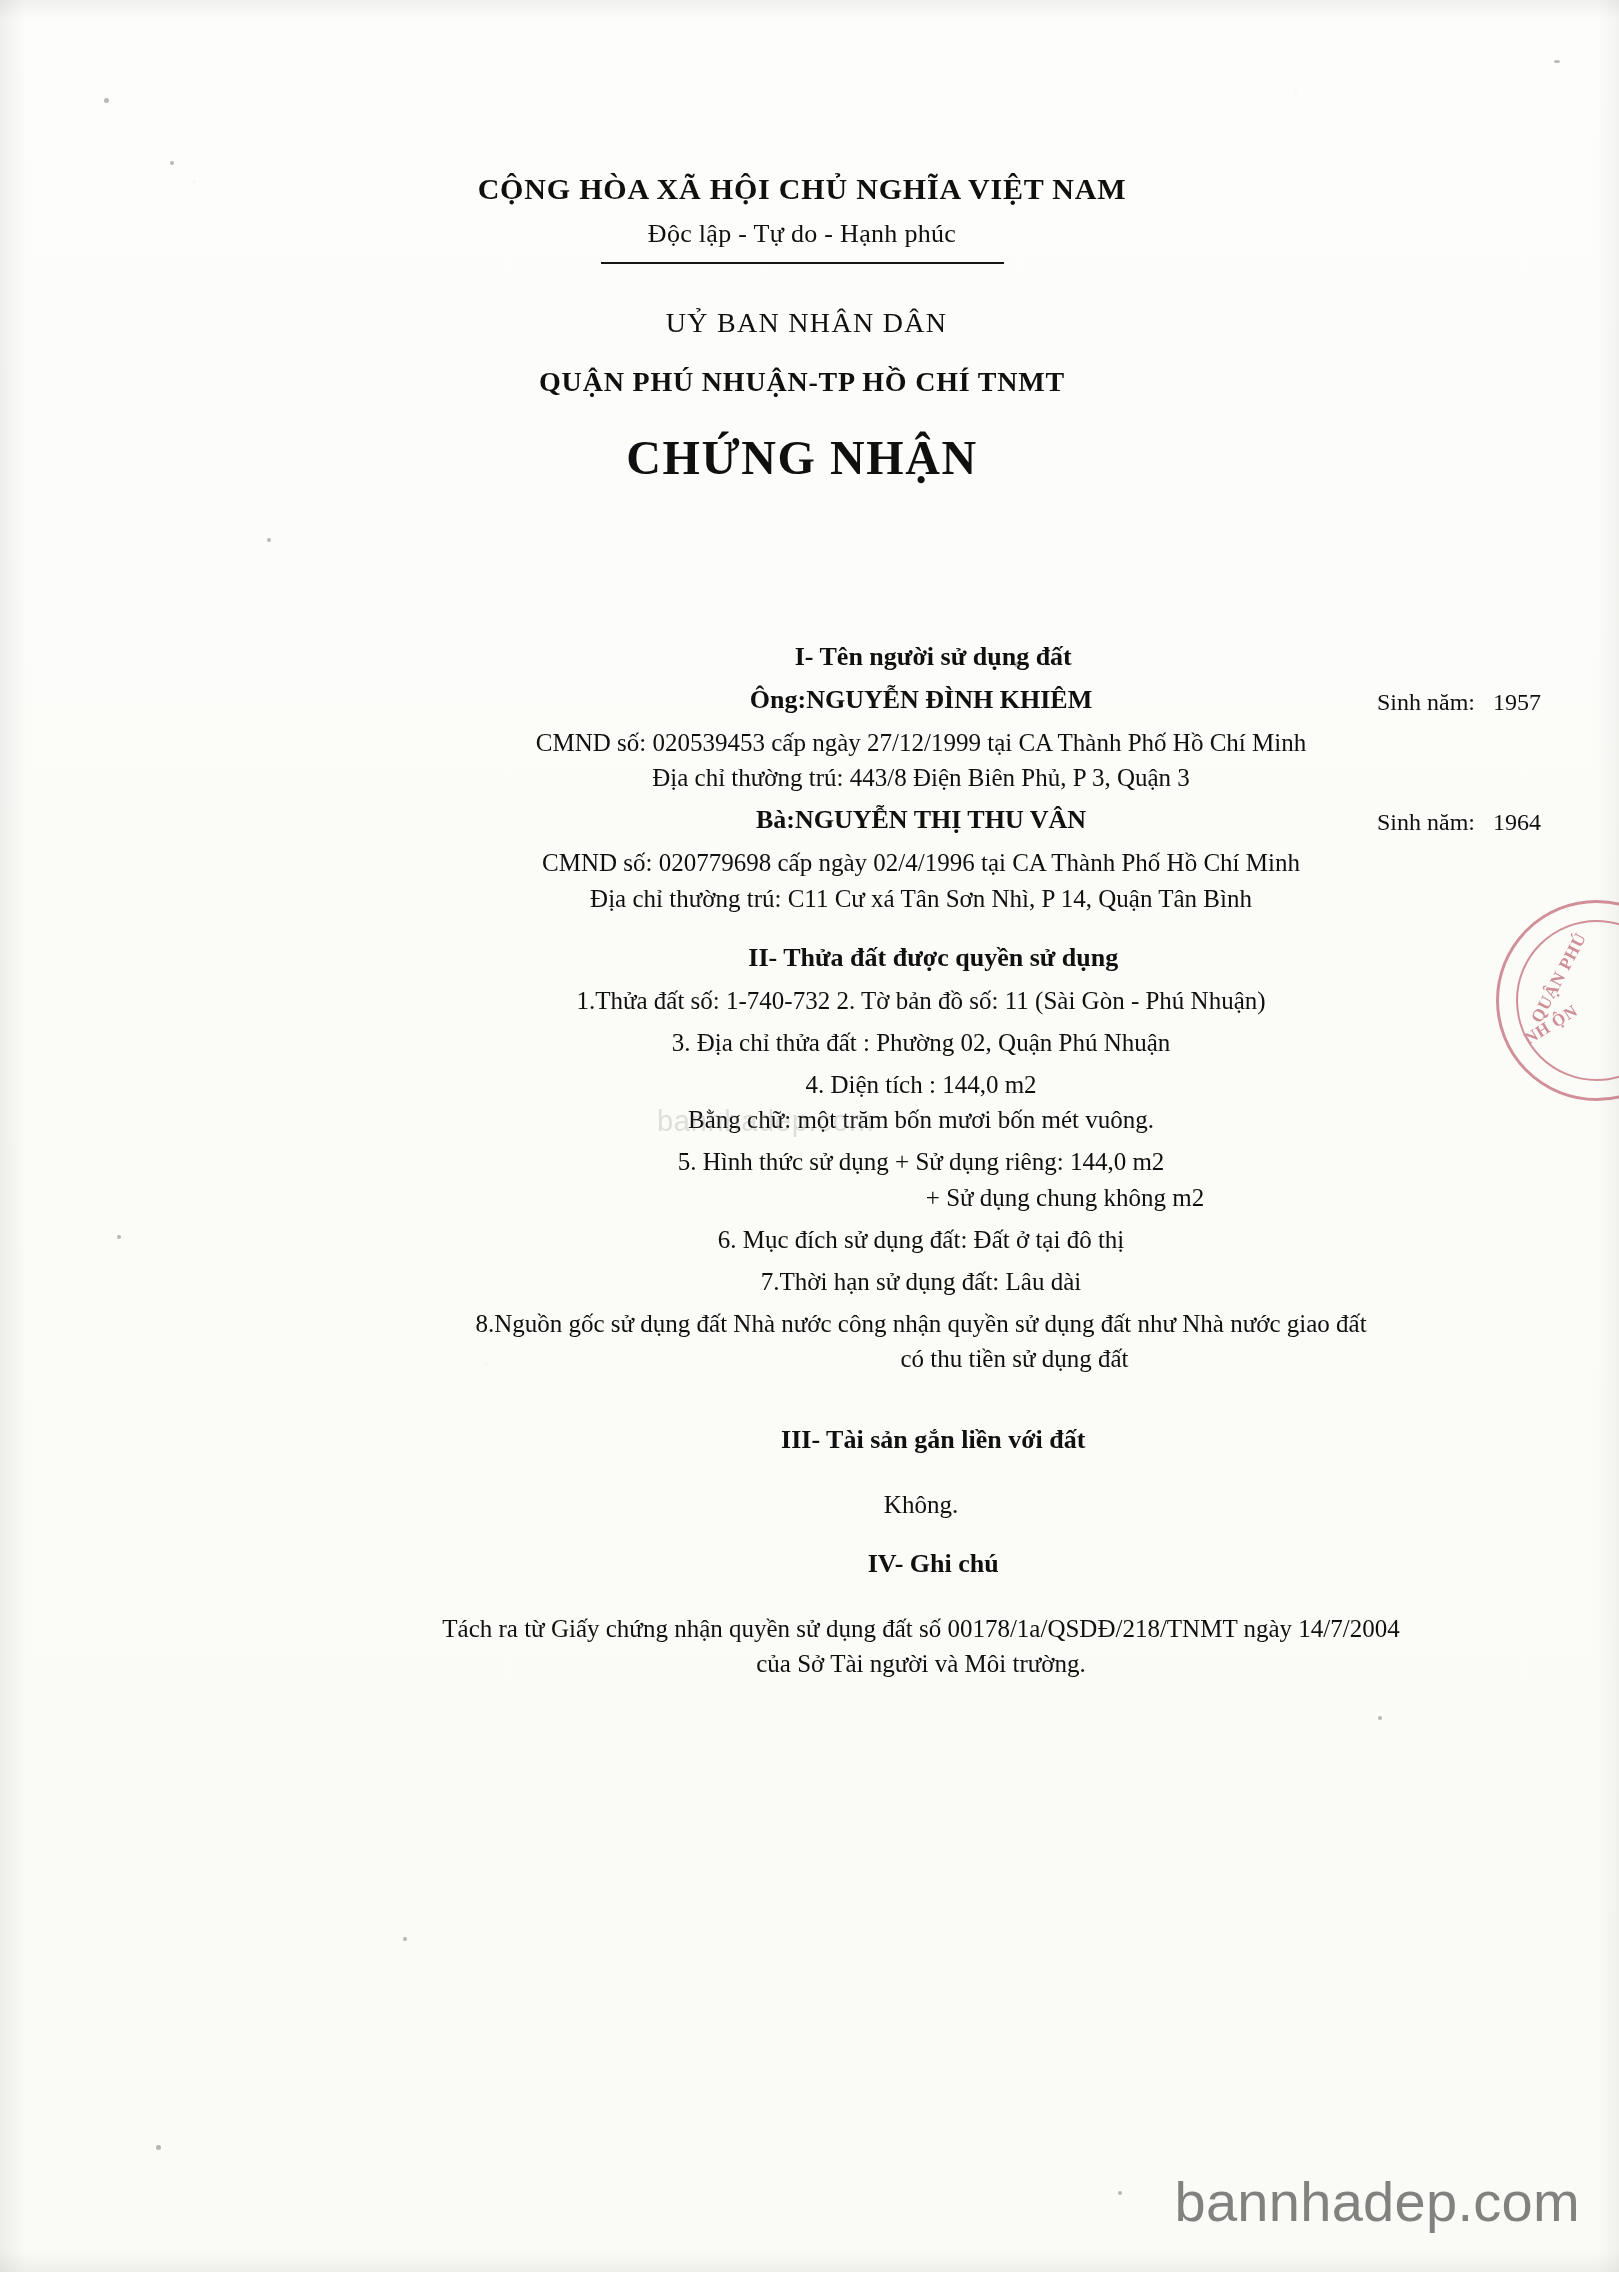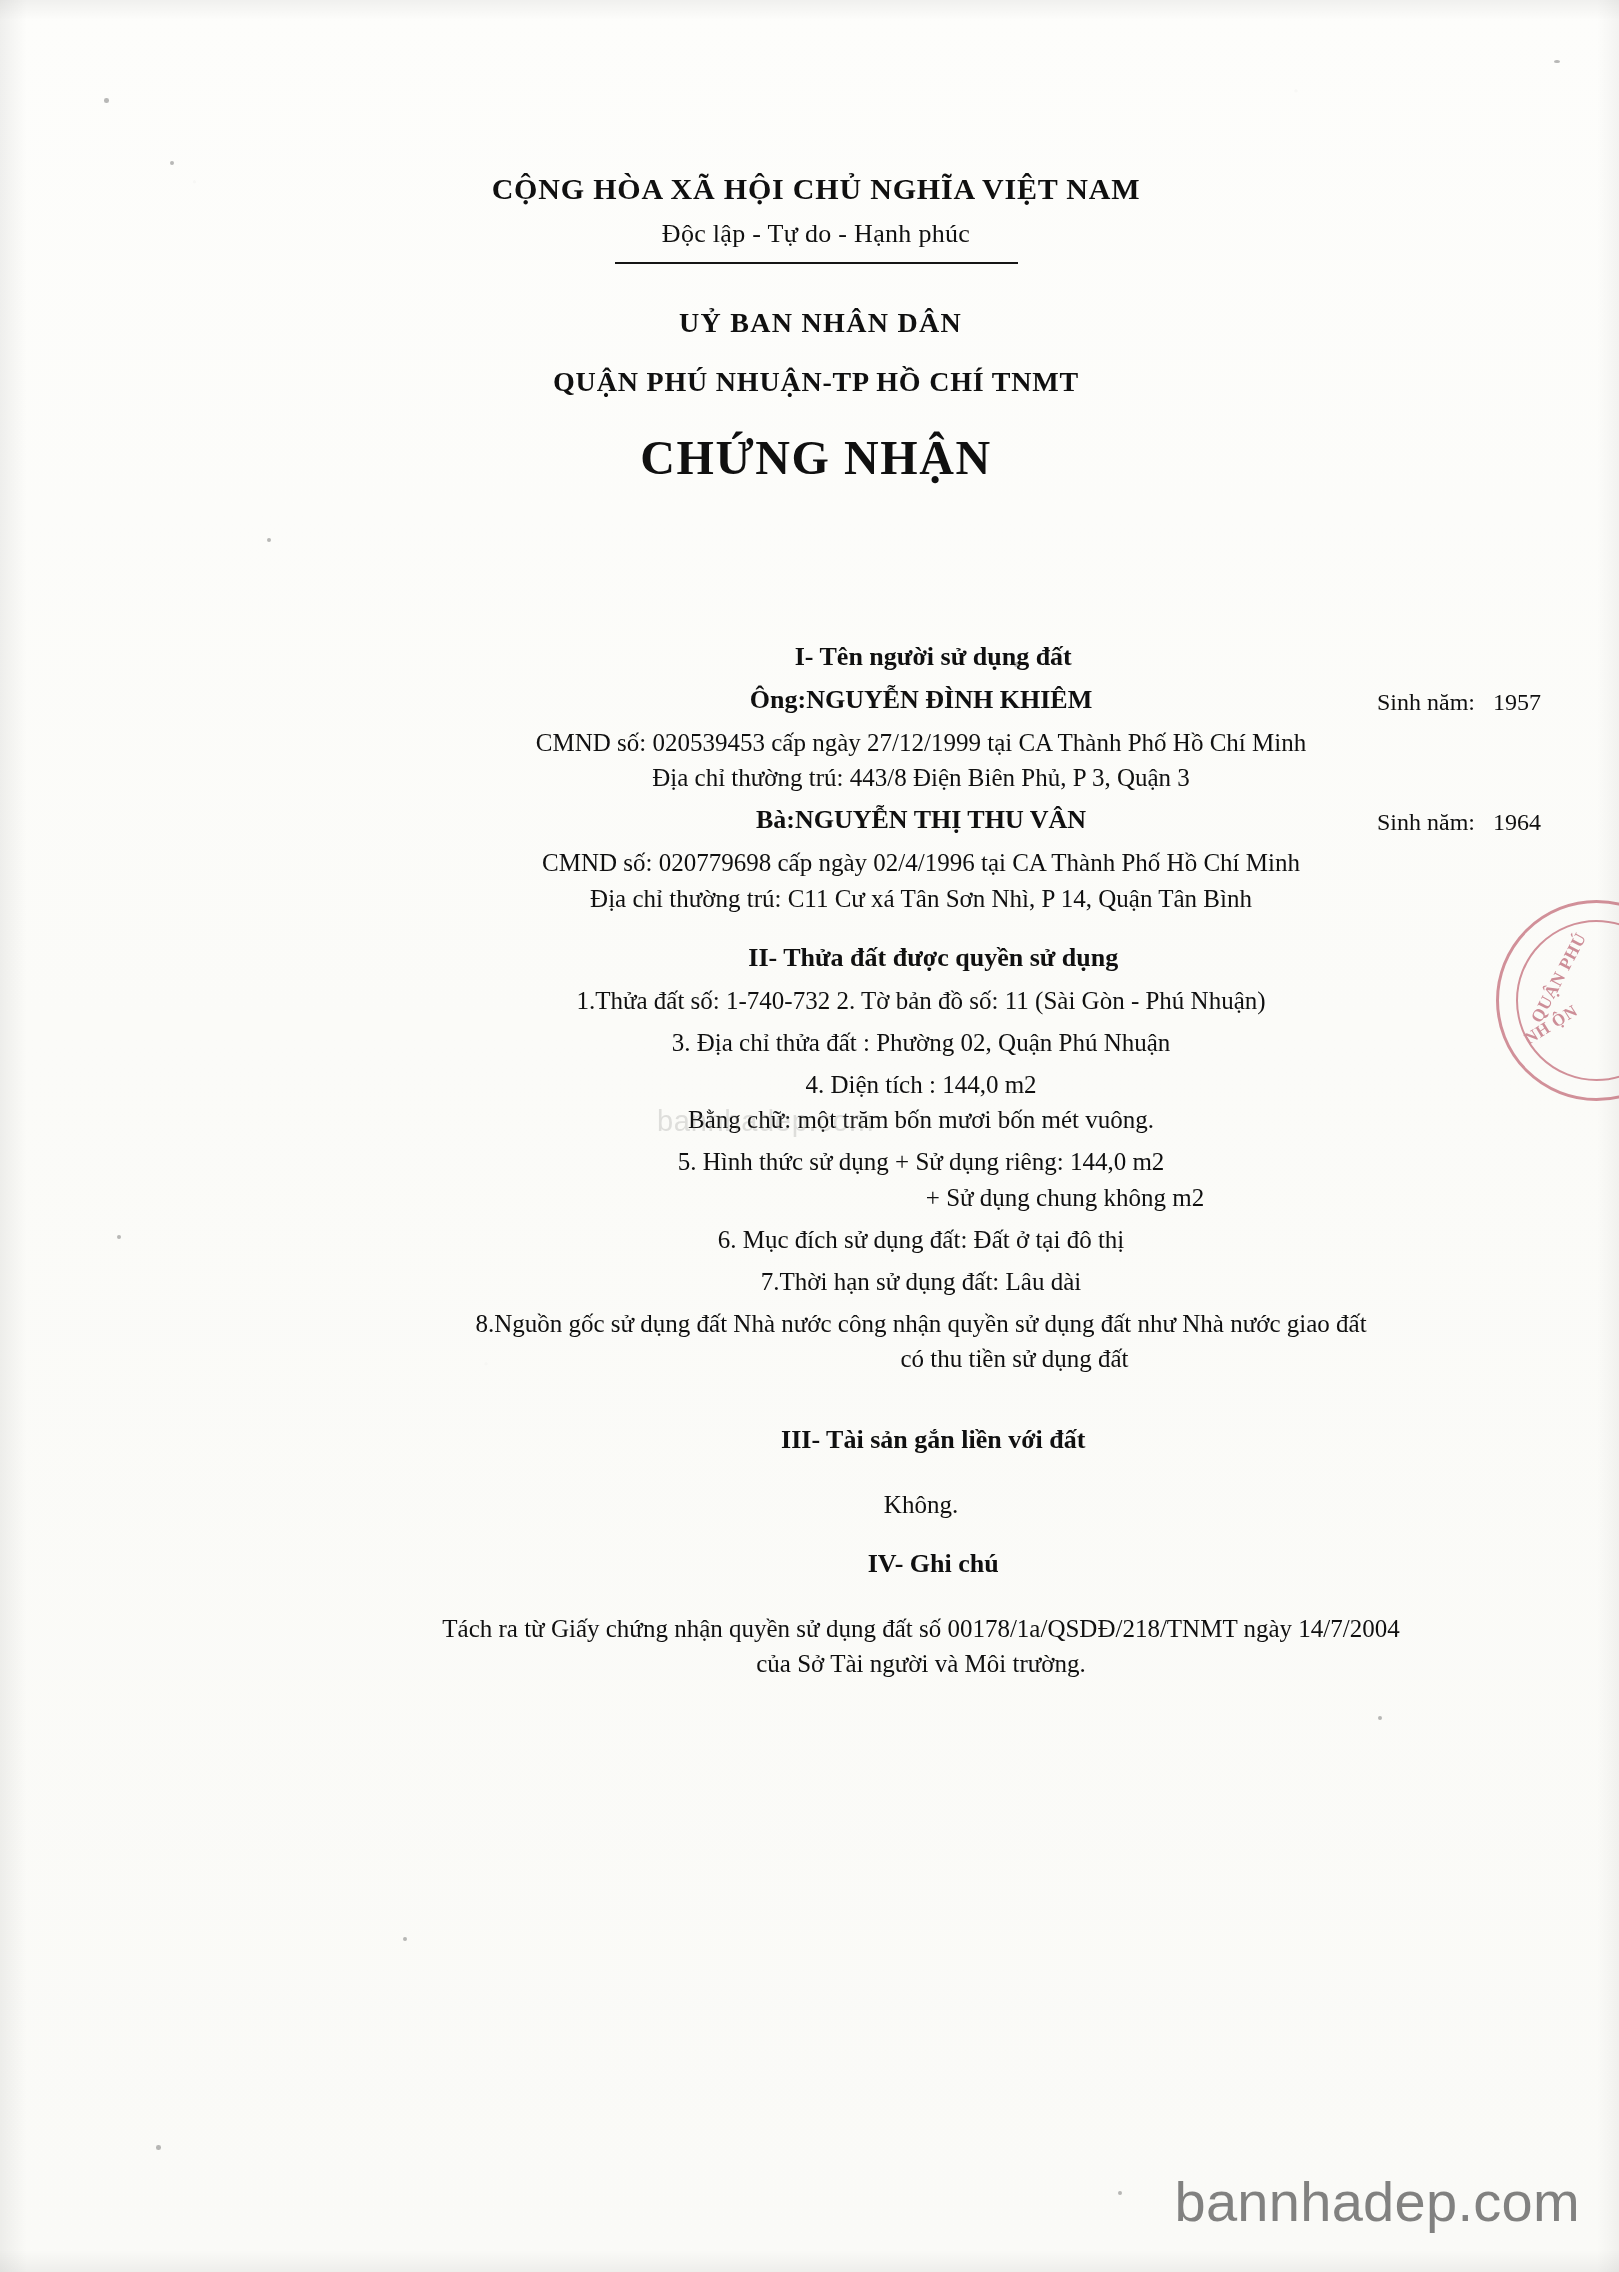--- a/index.html
+++ b/index.html
@@ -49,21 +49,21 @@
   
   .doc {
     position: absolute;
     left: 0; top: 0;
     width: 1620px;
     height: 2273px;
   }
 
   .header {
     position: absolute;
-    left: 14px;
+    left: 0;
     top: 170px;
     width: 1604px;
     text-align: center;
   }
   .nation-title {
     font-size: 30px;
     font-weight: bold;
     letter-spacing: 0.8px;
     line-height: 1.25;
   }
@@ -75,21 +75,21 @@
   }
   .motto-rule {
     width: 403px;
     height: 2px;
     background: #151515;
     margin: 13px auto 0 auto;
   }
 
   .org-line1 {
     font-size: 28px;
-    font-weight: bold;
+    font-weight: normal;
     letter-spacing: 1.3px;
     margin-top: 43px;
     padding-left: 9px;
   }
   .org-line2 {
     font-size: 28px;
     font-weight: bold;
     letter-spacing: 0.8px;
     margin-top: 27px;
   }

